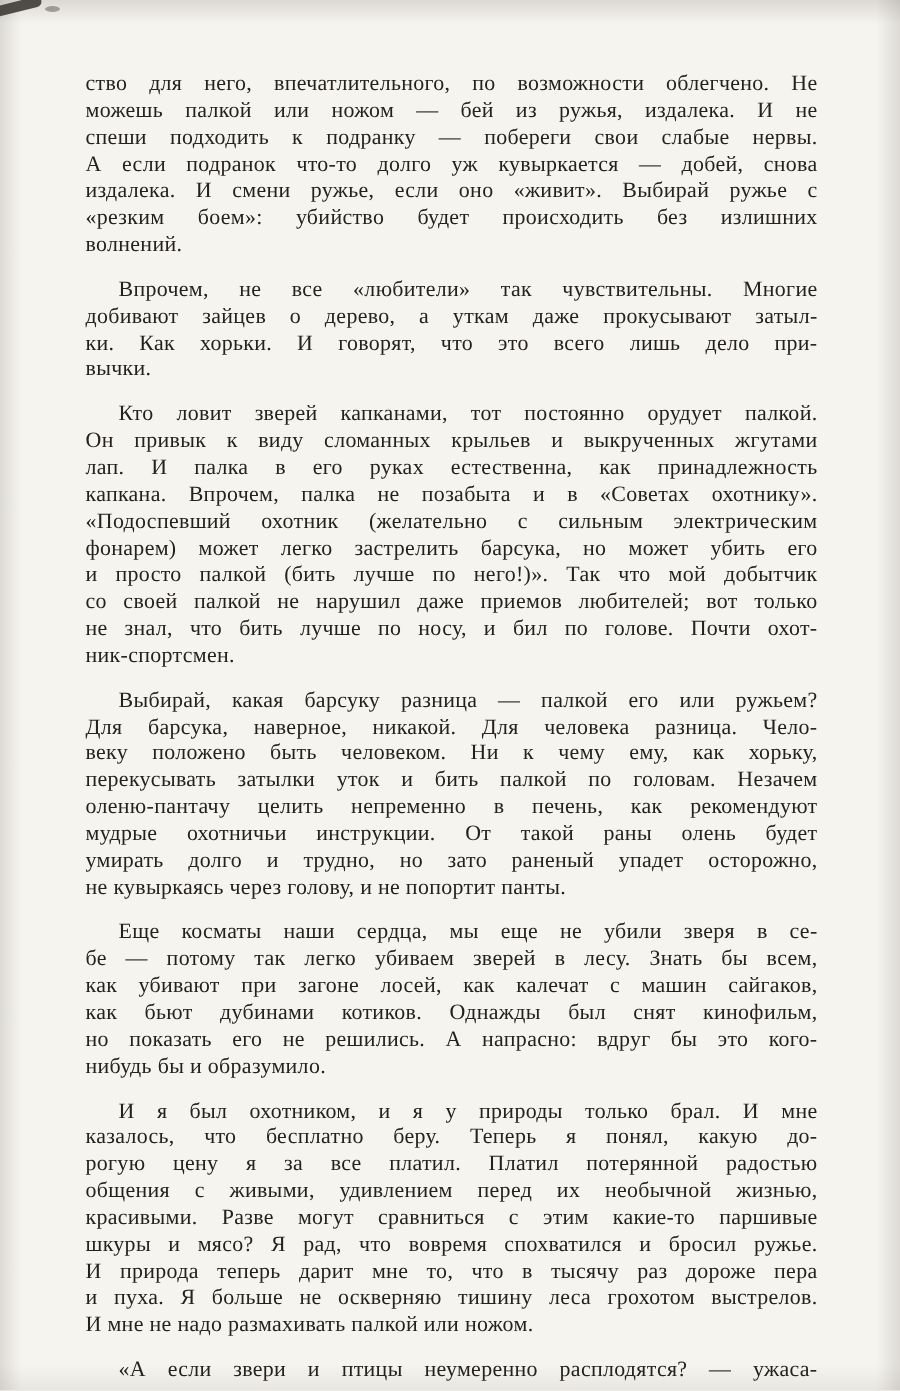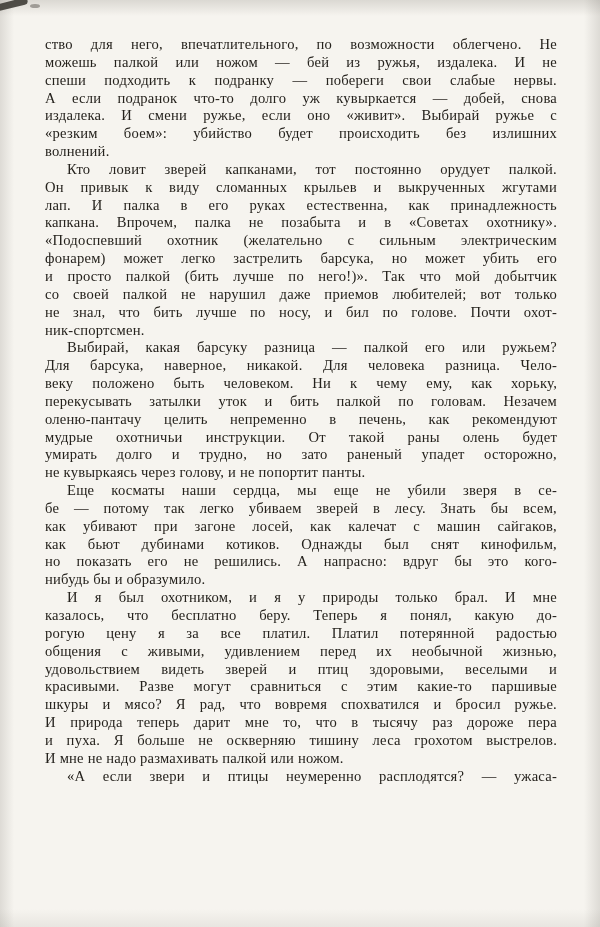--- a/index.html
+++ b/index.html
@@ -46,21 +46,21 @@
     opacity: 0.5;
   }
   .text-block {
     position: absolute;
     left: 45px;
     right: 43px;
     top: 36px;
     color: #25221d;
   }
   .para {
-    margin: 0;
+    margin: 12px;
     padding: 0;
   }
   .line {
     font-size: 14.6px;
     line-height: 17.85px;
     letter-spacing: 0.015em;
     text-align: justify;
     text-align-last: justify;
     white-space: normal;
   }
@@ -92,20 +92,26 @@
       <div class="para">
         <div class="line first">ство для него, впечатлительного, по возможности облегчено. Не</div>
         <div class="line">можешь палкой или ножом — бей из ружья, издалека. И не</div>
         <div class="line">спеши подходить к подранку — побереги свои слабые нервы.</div>
         <div class="line">А если подранок что-то долго уж кувыркается — добей, снова</div>
         <div class="line">издалека. И смени ружье, если оно «живит». Выбирай ружье с</div>
         <div class="line">«резким боем»: убийство будет происходить без излишних</div>
         <div class="line last">волнений.</div>
       </div>
       <div class="para indent">
+        <div class="line first">Впрочем, не все «любители» так чувствительны. Многие</div>
+        <div class="line">добивают зайцев о дерево, а уткам даже прокусывают затыл-</div>
+        <div class="line">ки. Как хорьки. И говорят, что это всего лишь дело при-</div>
+        <div class="line last">вычки.</div>
+      </div>
+      <div class="para indent">
         <div class="line first">Кто ловит зверей капканами, тот постоянно орудует палкой.</div>
         <div class="line">Он привык к виду сломанных крыльев и выкрученных жгутами</div>
         <div class="line">лап. И палка в его руках естественна, как принадлежность</div>
         <div class="line">капкана. Впрочем, палка не позабыта и в «Советах охотнику».</div>
         <div class="line">«Подоспевший охотник (желательно с сильным электрическим</div>
         <div class="line">фонарем) может легко застрелить барсука, но может убить его</div>
         <div class="line">и просто палкой (бить лучше по него!)». Так что мой добытчик</div>
         <div class="line">со своей палкой не нарушил даже приемов любителей; вот только</div>
         <div class="line">не знал, что бить лучше по носу, и бил по голове. Почти охот-</div>
         <div class="line last">ник-спортсмен.</div>
@@ -126,21 +132,20 @@
         <div class="line">как убивают при загоне лосей, как калечат с машин сайгаков,</div>
         <div class="line">как бьют дубинами котиков. Однажды был снят кинофильм,</div>
         <div class="line">но показать его не решились. А напрасно: вдруг бы это кого-</div>
         <div class="line last">нибудь бы и образумило.</div>
       </div>
       <div class="para indent">
         <div class="line first">И я был охотником, и я у природы только брал. И мне</div>
         <div class="line">казалось, что бесплатно беру. Теперь я понял, какую до-</div>
         <div class="line">рогую цену я за все платил. Платил потерянной радостью</div>
         <div class="line">общения с живыми, удивлением перед их необычной жизнью,</div>
-        <div class="line">удовольствием видеть зверей и птиц здоровыми, веселыми и</div>
         <div class="line">красивыми. Разве могут сравниться с этим какие-то паршивые</div>
         <div class="line">шкуры и мясо? Я рад, что вовремя спохватился и бросил ружье.</div>
         <div class="line">И природа теперь дарит мне то, что в тысячу раз дороже пера</div>
         <div class="line">и пуха. Я больше не оскверняю тишину леса грохотом выстрелов.</div>
         <div class="line last">И мне не надо размахивать палкой или ножом.</div>
       </div>
       <div class="para indent">
         <div class="line first">«А если звери и птицы неумеренно расплодятся? — ужаса-</div>
       </div>
     </div>

